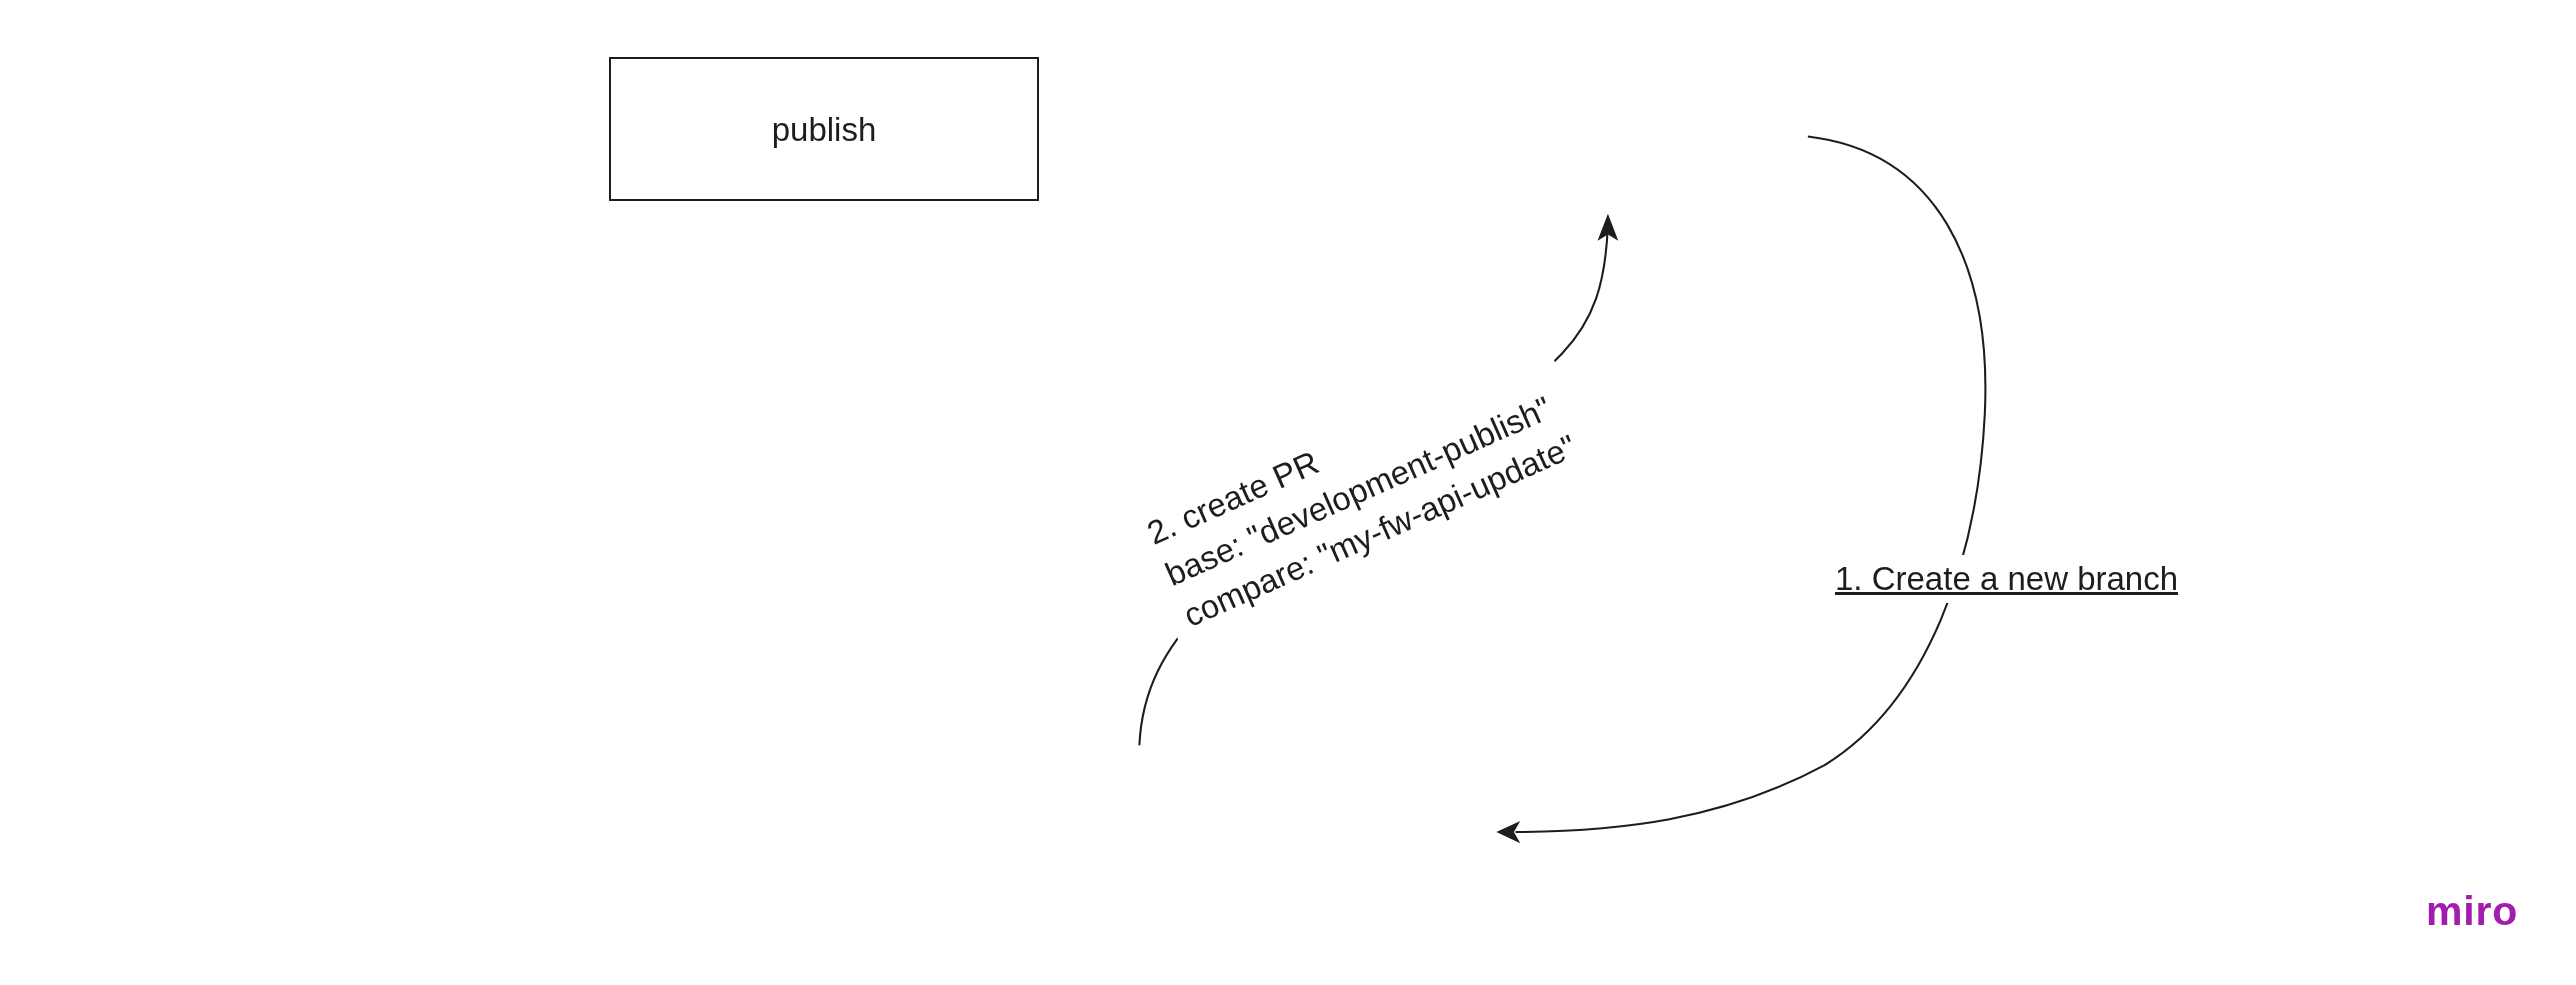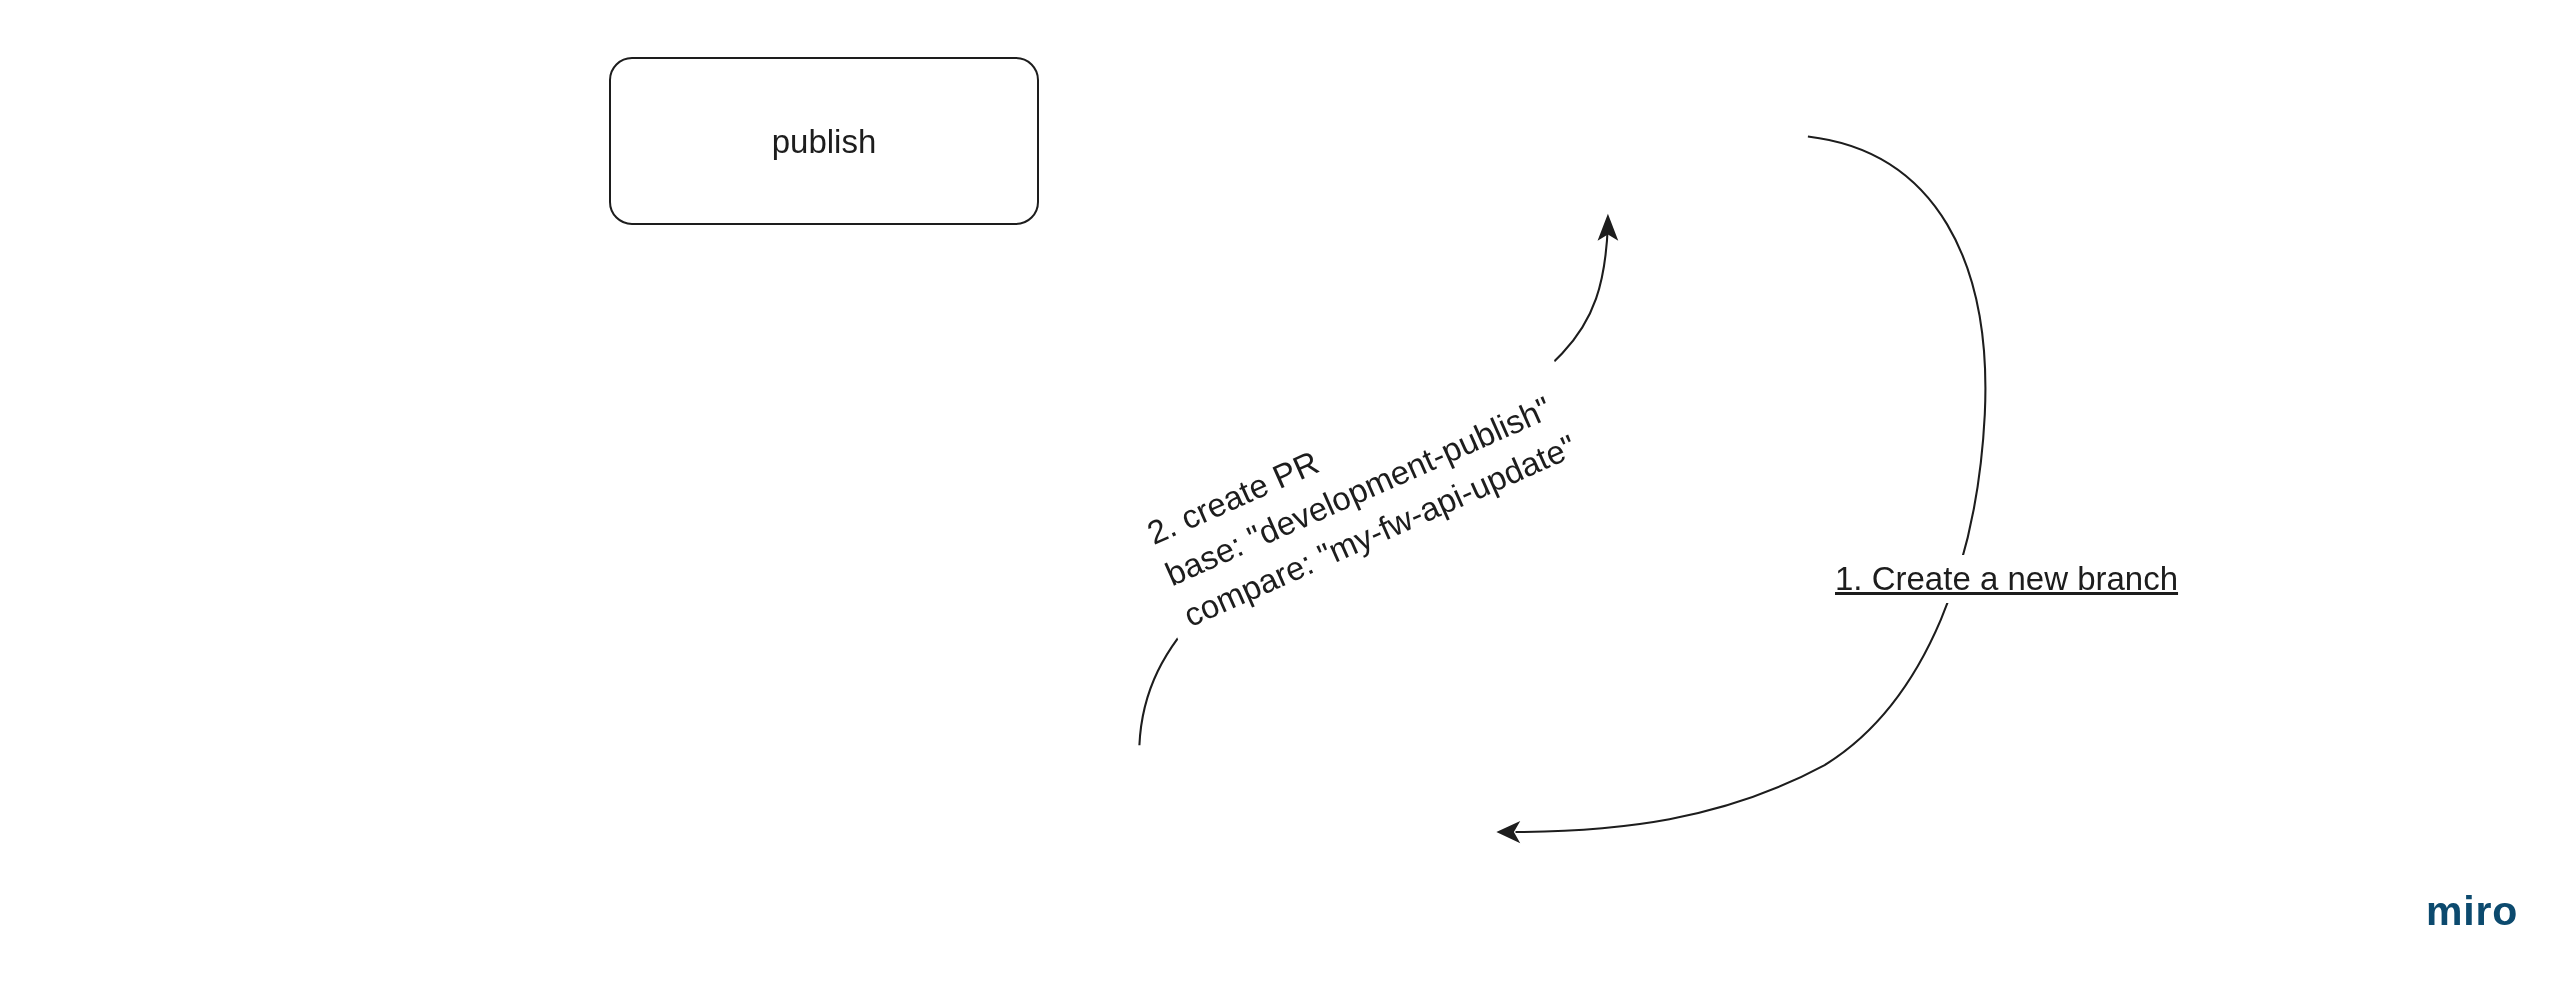--- a/index.html
+++ b/index.html
@@ -37,21 +37,21 @@
     background: #ffffff;
     display: flex;
     flex-direction: column;
     align-items: center;
     justify-content: center;
     text-align: center;
     font-size: 33px;
     line-height: 45px;
     z-index: 3;
   }
-  .box-publish            { left: 609px;  top: 57px;  width: 430px; height: 168px; border-radius: 23px; }
+  .box-publish            { left: 609px;  top: 57px;  width: 430px; height: 144px; }
   .box-development-publish{ left: 1410px; top: 58px;  width: 398px; height: 155px; }
   .box-my-fw-api-update   { left: 775px;  top: 745px; width: 719px; height: 173px; }
 
   .edge-label {
     position: absolute;
     background: #ffffff;
     font-size: 33px;
     white-space: nowrap;
     z-index: 2;
   }
@@ -69,21 +69,21 @@
     transform: rotate(-24deg);
     transform-origin: 0 0;
   }
   .watermark {
     position: absolute;
     right: 58px;
     bottom: 51px;
     font-size: 41px;
     font-weight: 600;
     letter-spacing: 0.8px;
-    color: #0c4a6e;
+    color: #a21caf;
     z-index: 4;
   }
 </style>
 </head>
 <body>
 
 <div class="canvas">
 
   <svg class="edges" width="2576" height="986" viewBox="0 0 3233 1237">
 

